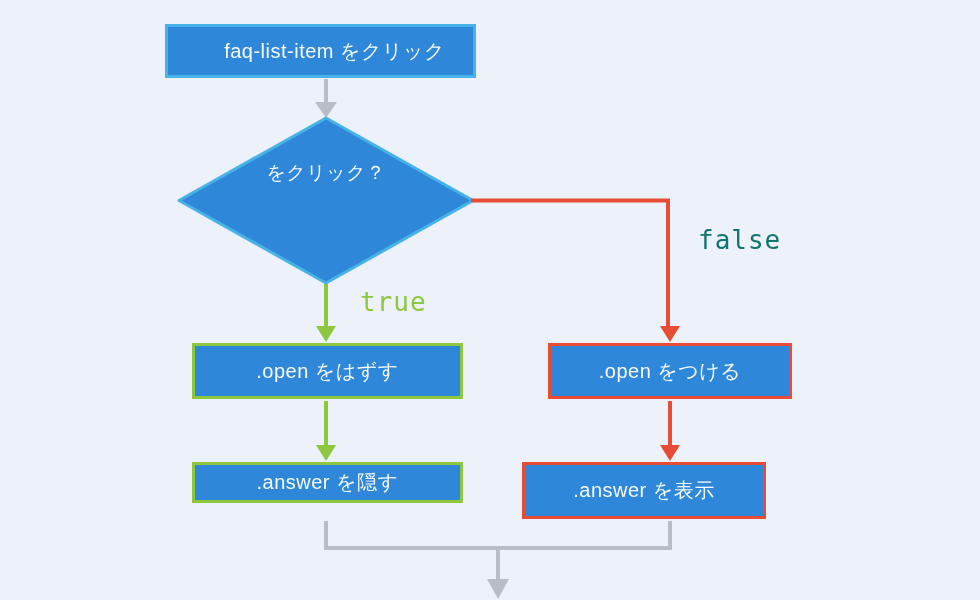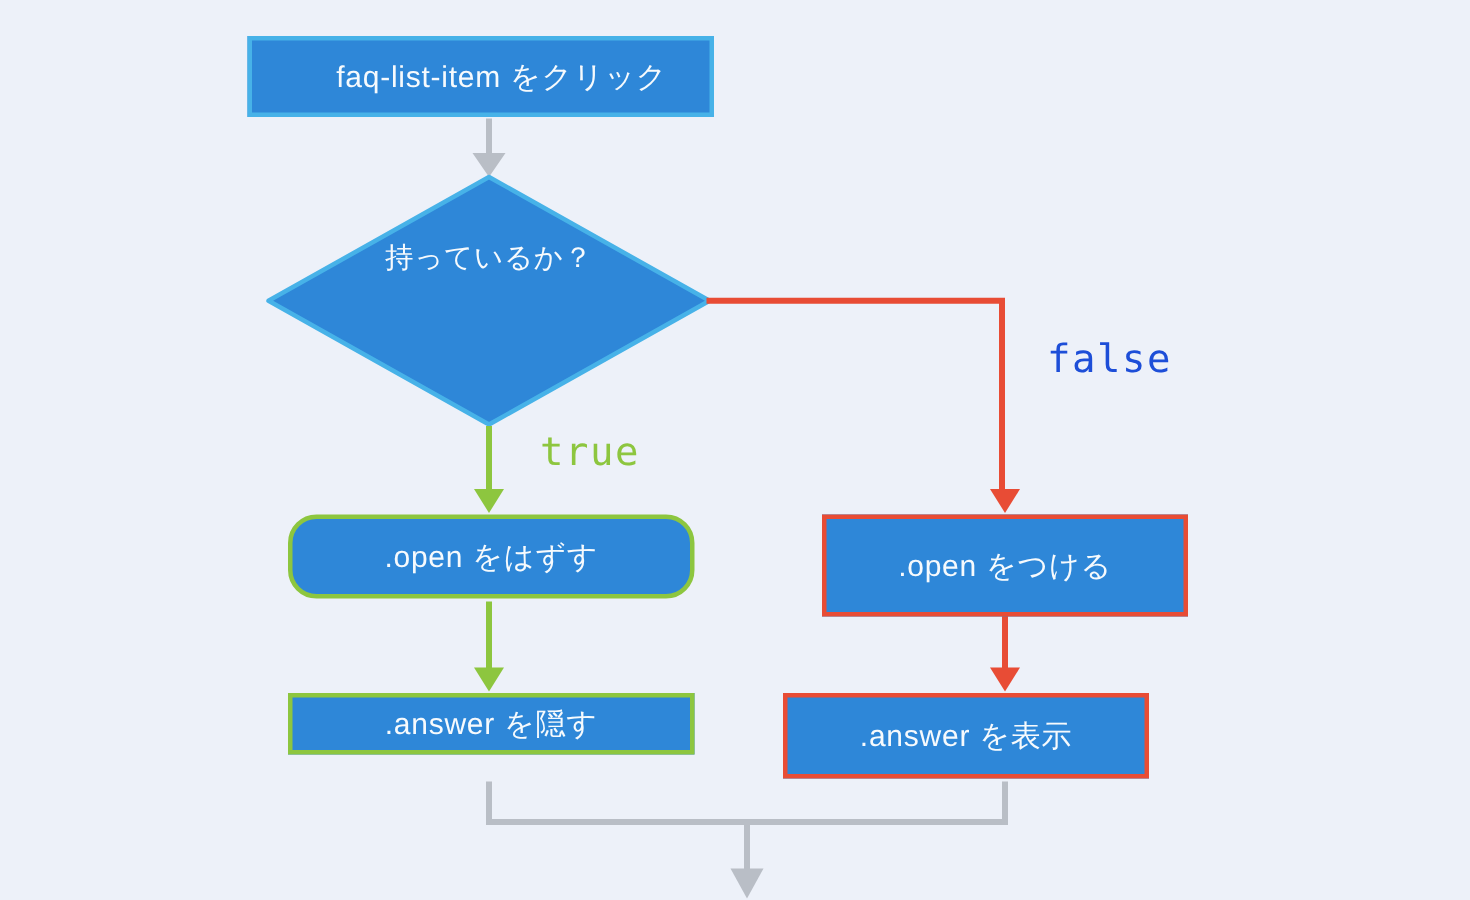--- a/index.html
+++ b/index.html
@@ -11,35 +11,35 @@
   .node{
     position:absolute;background:#2e87d8;color:#f6fafd;
     display:flex;align-items:center;justify-content:center;
     font-size:20px;letter-spacing:0.5px;box-sizing:border-box;
     white-space:nowrap;
   }
   .b-blue{border:3px solid #47b2e8;padding-left:28px;}
   .b-green{border:3px solid #8dc63f;}
   .b-red{border:3px solid #e84c35;}
   .start-node{left:165px;top:24px;width:311px;height:54px;}
-  .true-step-1{left:192px;top:343px;width:271px;height:56px;border-radius:19px;}
+  .true-step-1{left:192px;top:343px;width:271px;height:56px;}
   .true-step-2{left:192px;top:462px;width:271px;height:41px;}
-  .false-step-1{left:548px;top:343px;width:244px;height:68px;}
+  .false-step-1{left:548px;top:343px;width:244px;height:56px;}
   .false-step-2{left:522px;top:462px;width:244px;height:57px;}
   .diamond-text{
     position:absolute;left:206px;top:160px;width:240px;
     text-align:center;color:#f6fafd;font-size:19px;line-height:26px;
     letter-spacing:0.5px;
   }
   .branch-label{
     position:absolute;font-family:"DejaVu Sans Mono","Liberation Mono",monospace;
     font-size:26px;letter-spacing:1px;
   }
   .lbl-true{left:360px;top:287px;color:#8dc63f;}
-  .lbl-false{left:698px;top:225px;color:#1d4ed8;}
+  .lbl-false{left:698px;top:225px;color:#0f766e;}
 </style>
 </head>
 <body>
 
 <div class="canvas">
 
   <svg width="980" height="600" viewBox="0 0 980 600">
 
     <g>
       <line x1="326" y1="79" x2="326" y2="104" stroke="#b9bec6" stroke-width="4"></line>
@@ -71,21 +71,21 @@
     <g>
       <path d="M326,521 V548 H670 V521" fill="none" stroke="#b9bec6" stroke-width="4"></path>
       <line x1="498" y1="548" x2="498" y2="581" stroke="#b9bec6" stroke-width="4"></line>
       <polygon points="487,579 509,579 498,599" fill="#b9bec6"></polygon>
     </g>
   </svg>
 
   <div class="node b-blue start-node">faq-list-item をクリック</div>
 
   <div class="diamond-text">
-    <div>持っているか？</div>
+    <div>をクリック？</div>
   </div>
 
   <div class="branch-label lbl-true">true</div>
   <div class="branch-label lbl-false">false</div>
 
   <div class="node b-green true-step-1">.open をはずす</div>
   <div class="node b-green true-step-2">.answer を隠す</div>
 
   <div class="node b-red false-step-1">.open をつける</div>
   <div class="node b-red false-step-2">.answer を表示</div>

